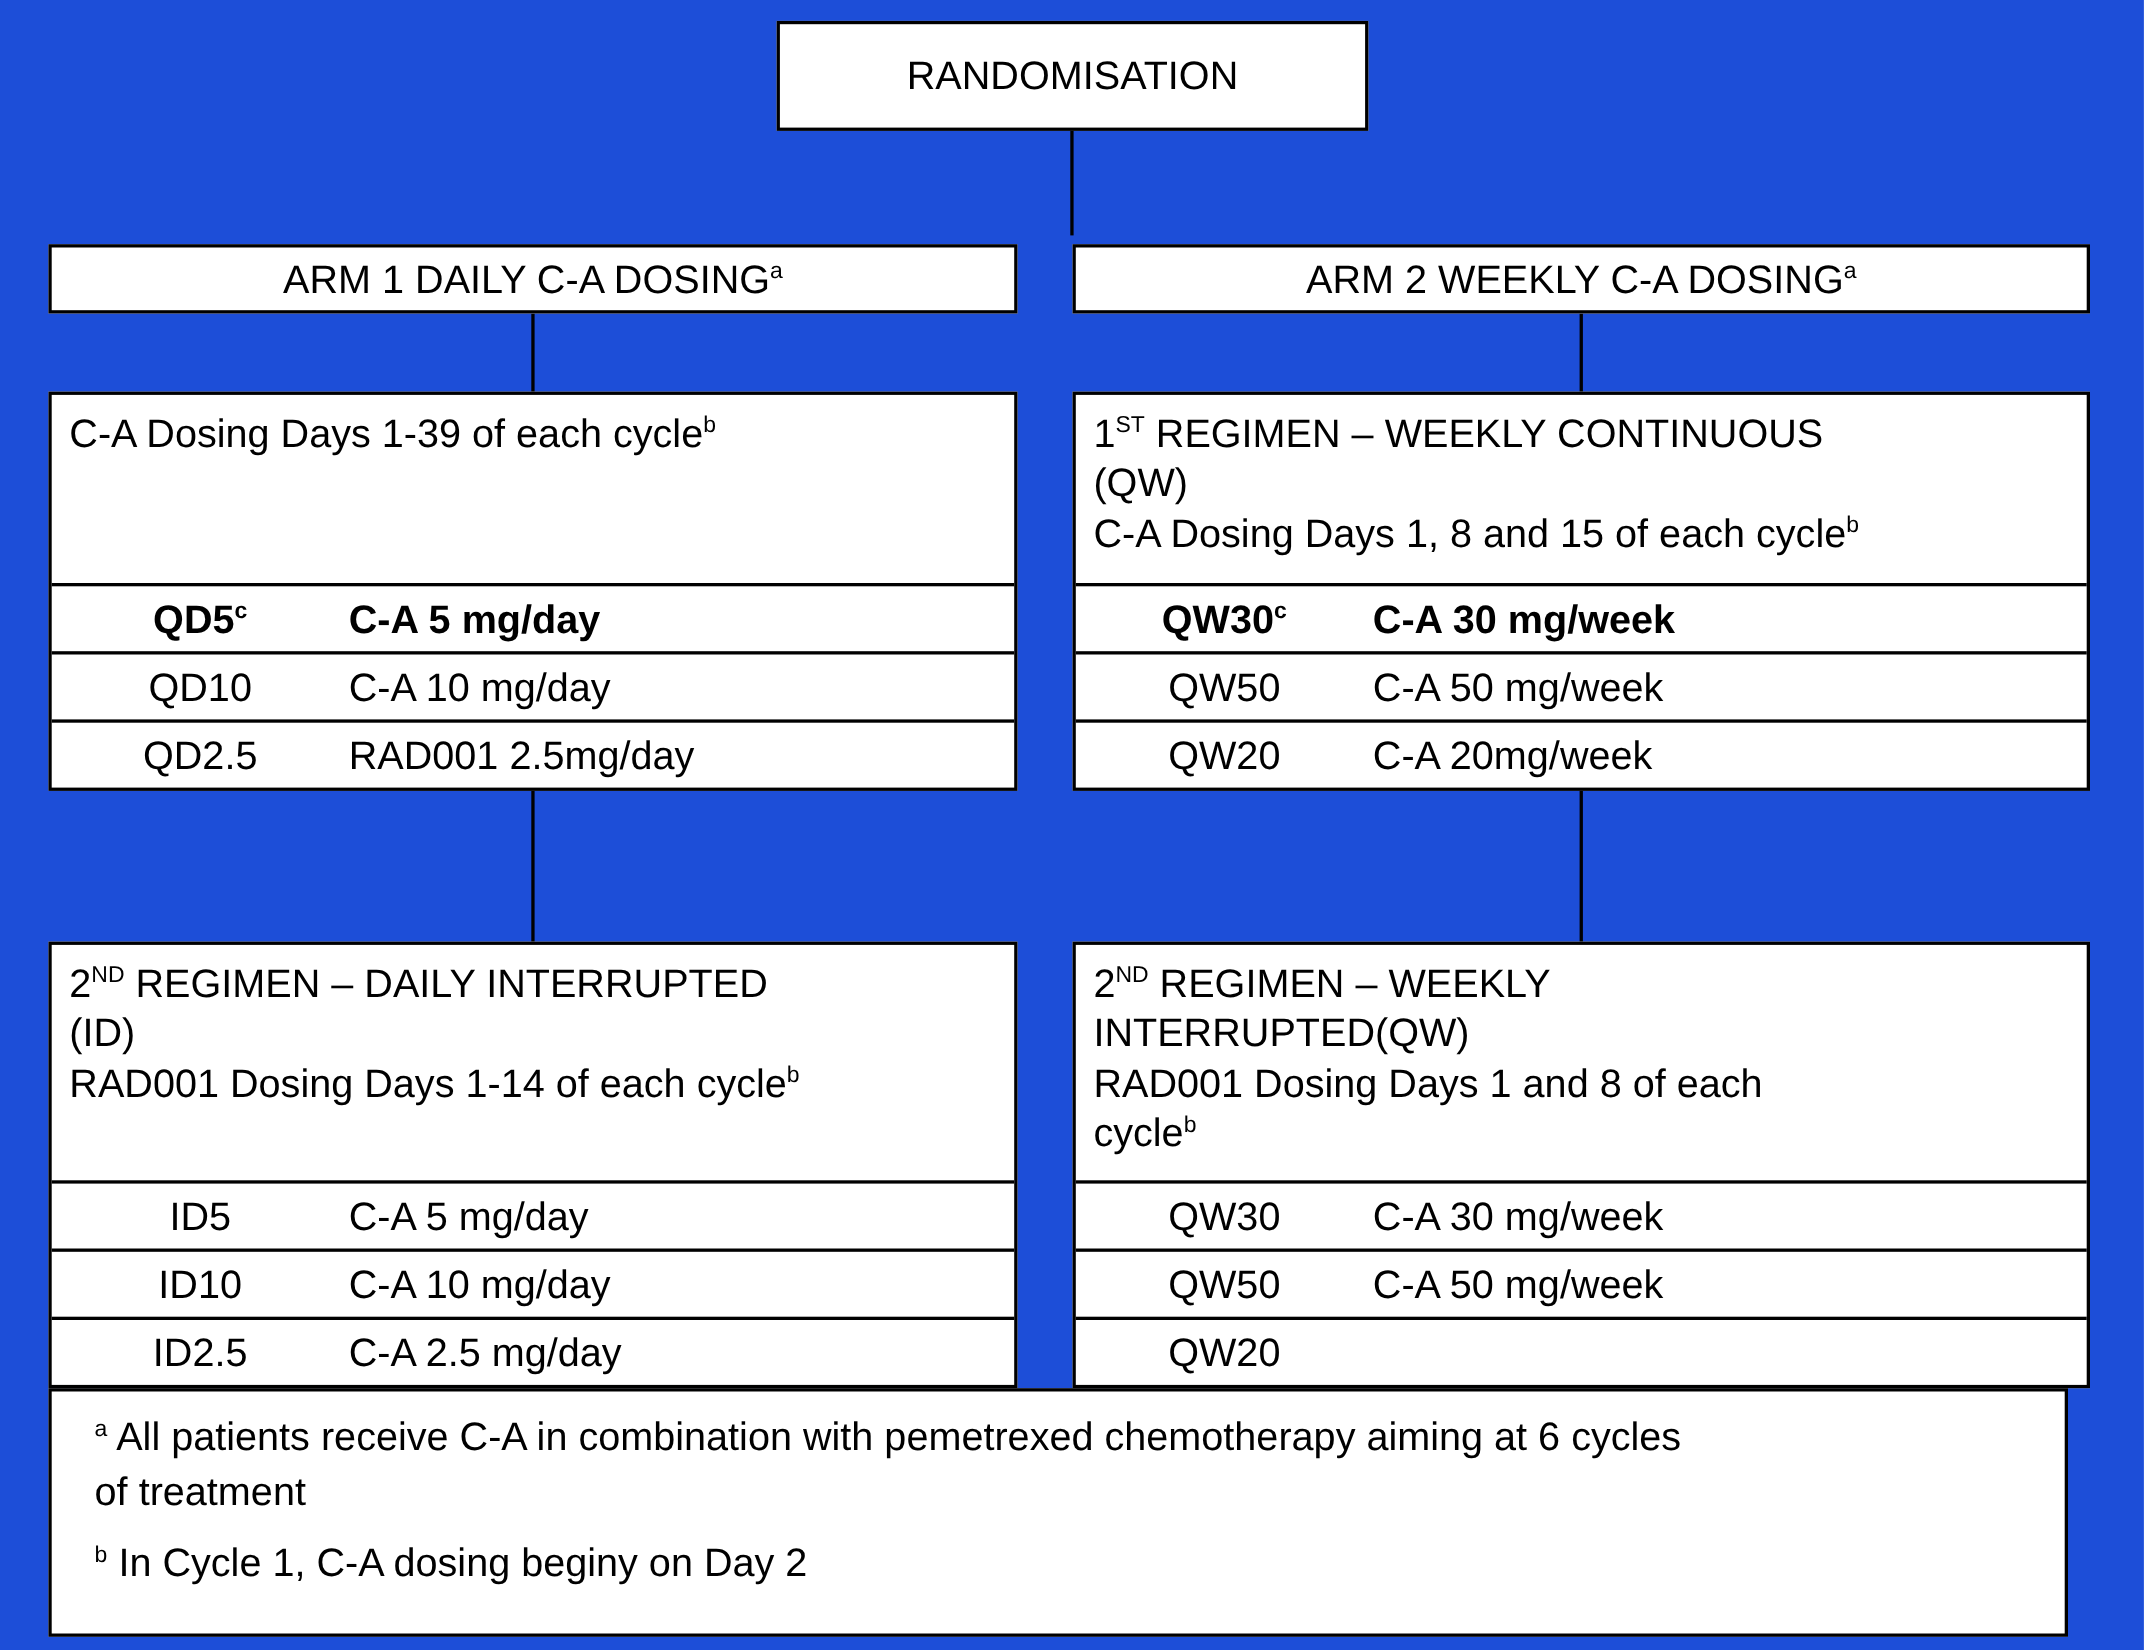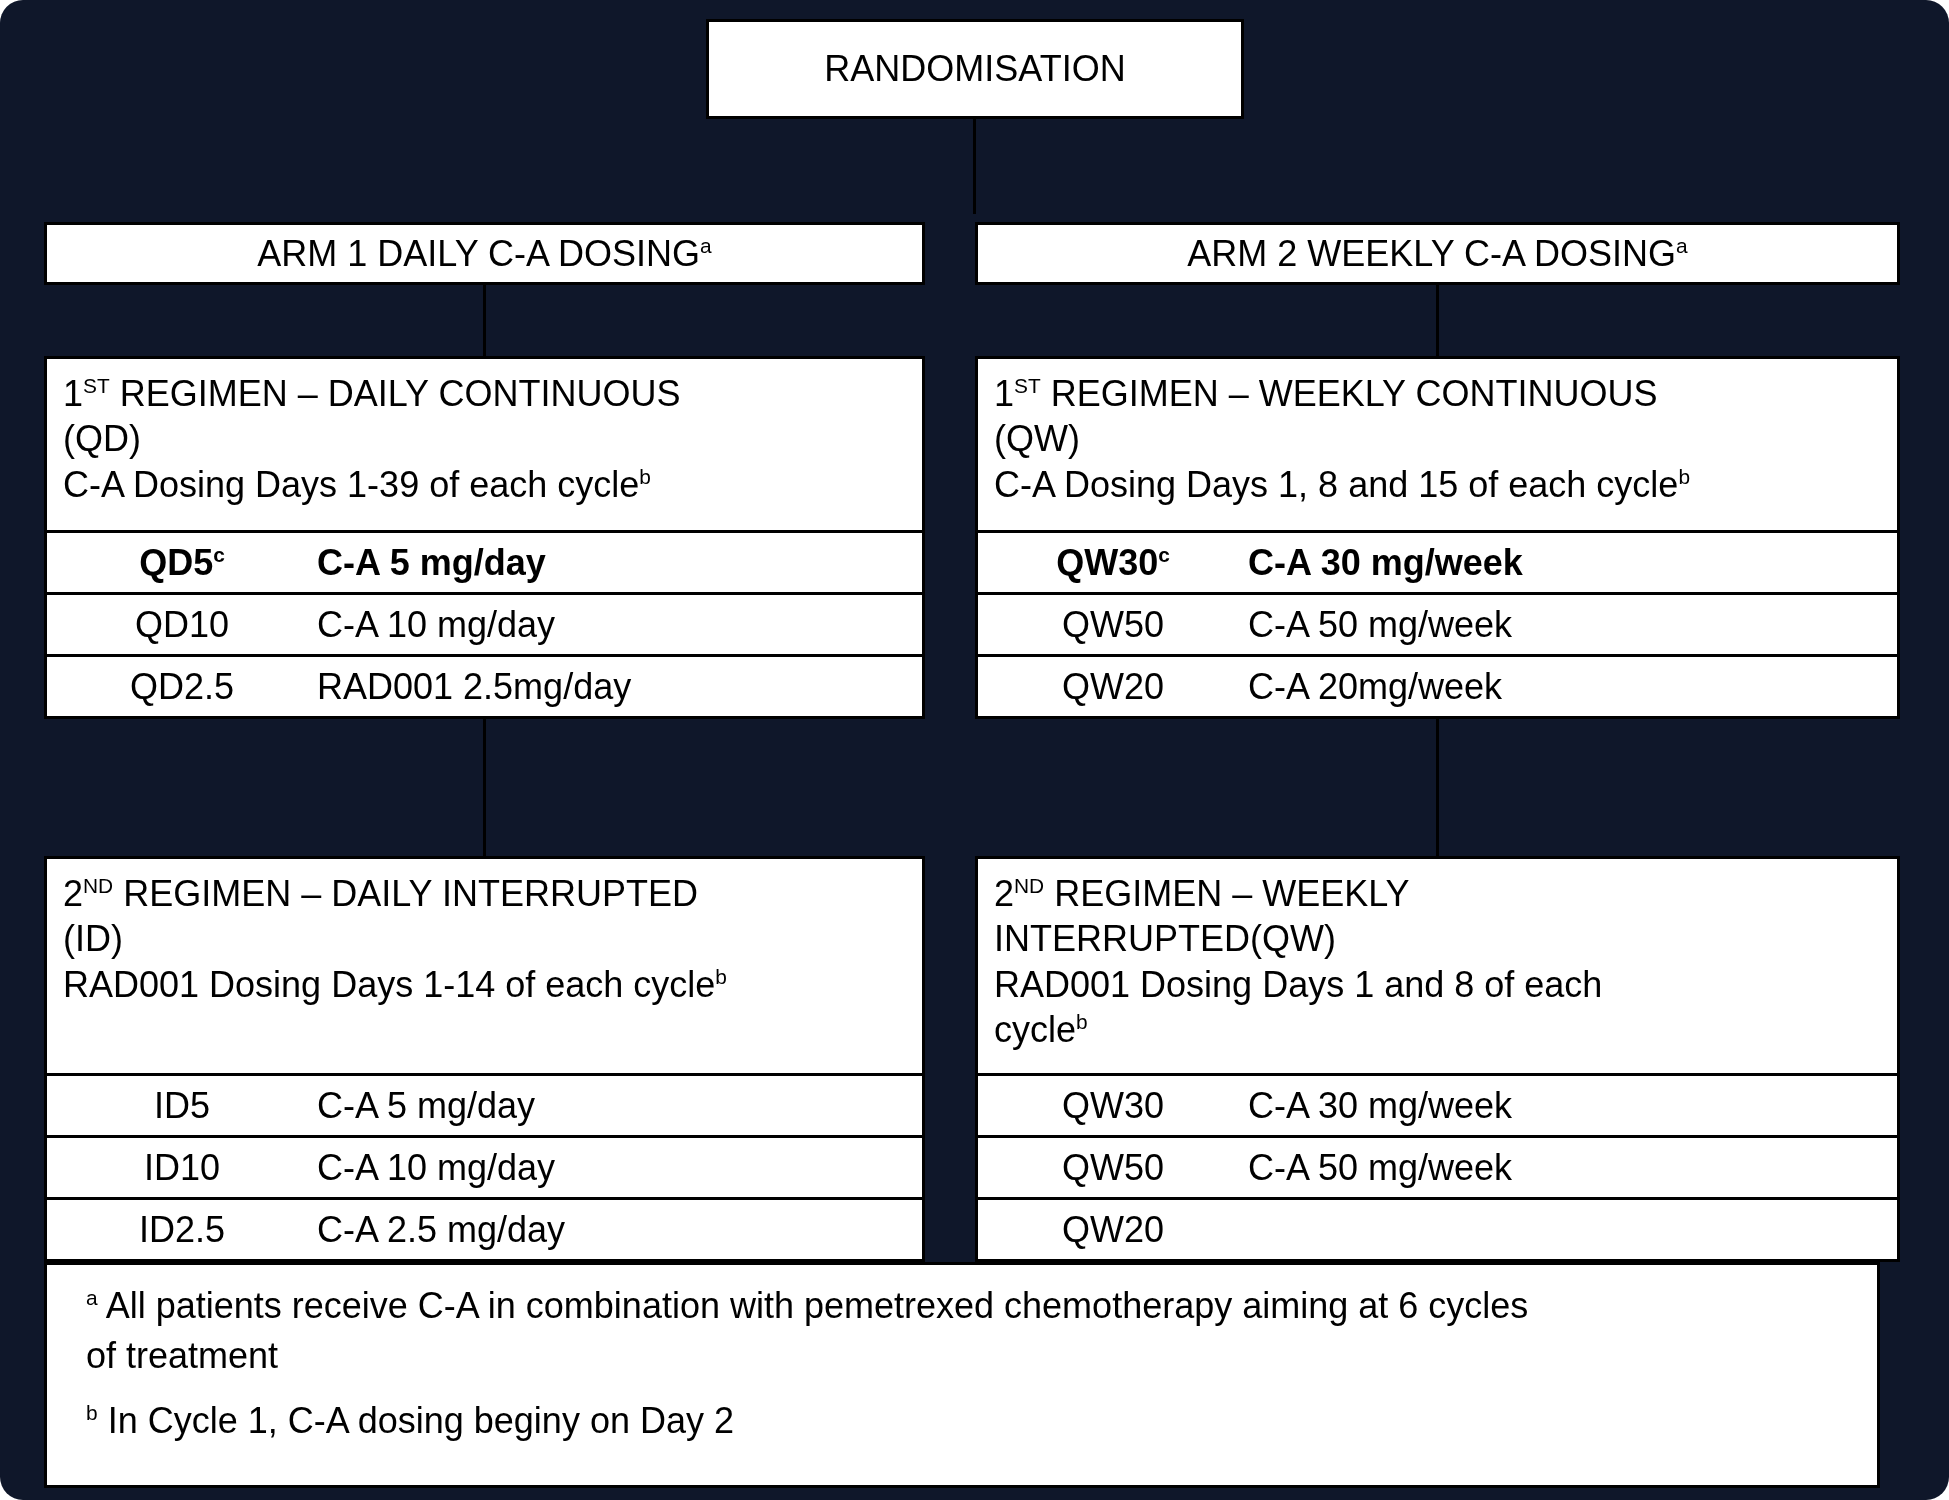--- a/index.html
+++ b/index.html
@@ -1,25 +1,24 @@
 <!DOCTYPE html>
 <html><head>
 <meta charset="utf-8">
 <style>
   * { margin: 0; padding: 0; box-sizing: border-box; }
   html, body { background: #ffffff; }
   #canvas {
     position: relative;
     width: 1949px;
     height: 1500px;
-    background: #0f172a;
+    background: #1d4ed8;
     color: #000000;
     font-family: "Liberation Sans", sans-serif;
     font-size: 36px;
-    border-radius: 23px;
   }
   .box {
     position: absolute;
     border: 3px solid #000000;
     background: #ffffff;
   }
   .center {
     display: flex;
     align-items: center;
     justify-content: center;
@@ -83,22 +82,20 @@
   <div class="box center" style="left:44px; top:222px; width:881px; height:63px;">
     <span><span>ARM 1 DAILY C-A DOSING</span><sup>a</sup></span>
   </div>
 
   <div class="box center" style="left:975px; top:222px; width:925px; height:63px;">
     <span><span>ARM 2 WEEKLY C-A DOSING</span><sup>a</sup></span>
   </div>
 
   <div class="box regimen" style="left:44px; top:356px; width:881px; height:363px;">
     <div class="regimen-header">
-      <div class="regimen-title"><span>1</span><sup>ST</sup><span class="pre"> REGIMEN – DAILY CONTINUOUS
-(QD)</span></div>
       <div class="regimen-subtitle"><span class="pre">C-A Dosing Days 1-39 of each cycle</span><sup>b</sup></div>
     </div>
     <div class="dose-row bold">
       <span class="code"><span>QD5</span><sup>c</sup></span>
       <span class="dose">C-A 5 mg/day</span>
     </div>
     <div class="dose-row">
       <span class="code"><span>QD10</span></span>
       <span class="dose">C-A 10 mg/day</span>
     </div>

